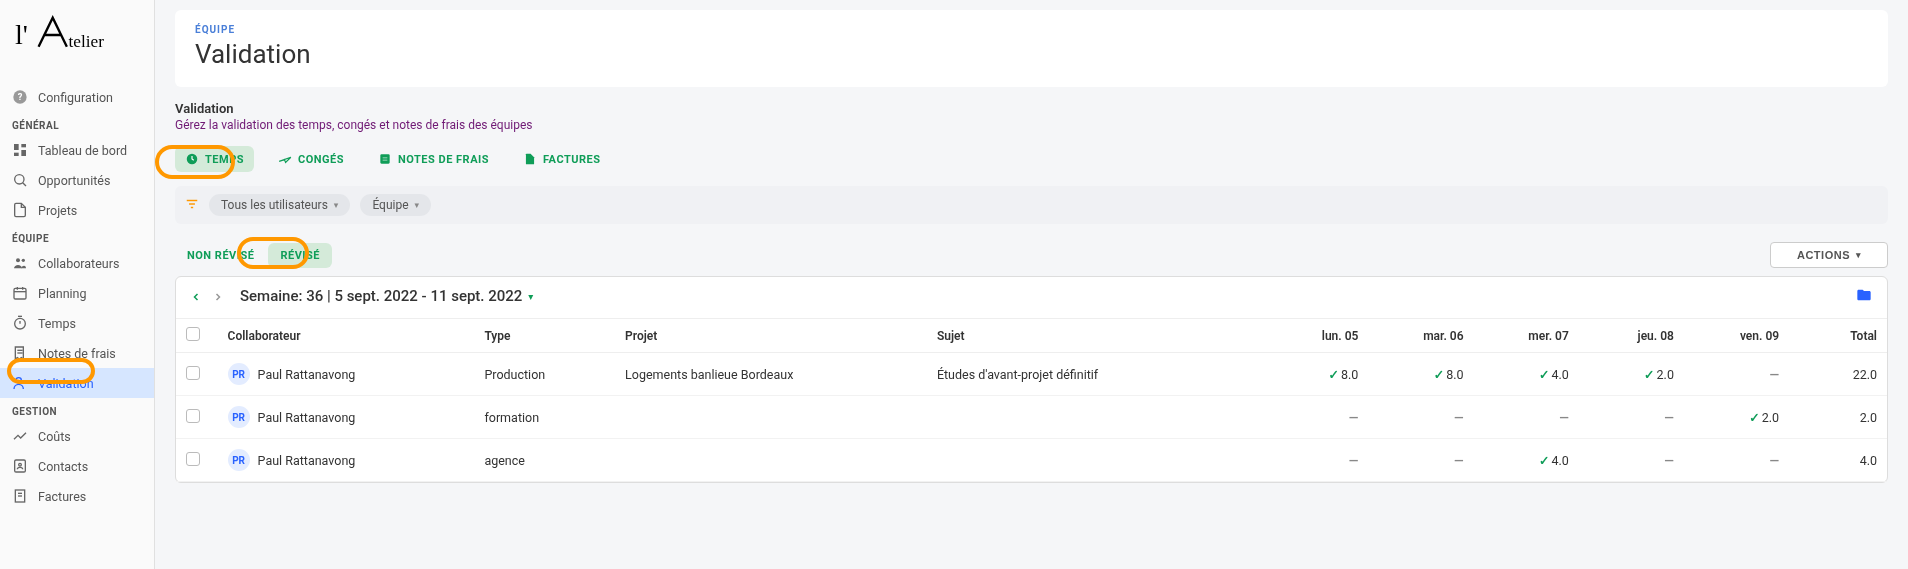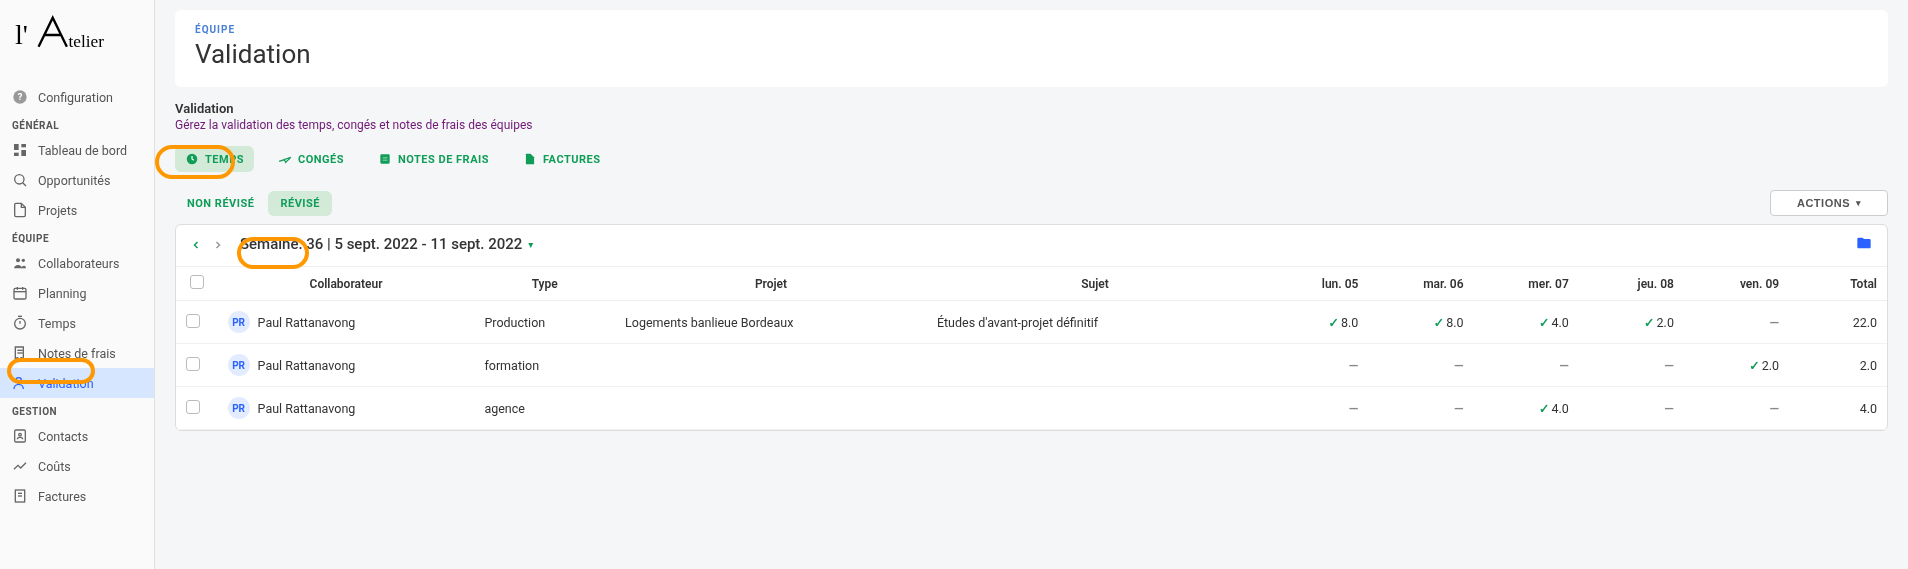--- a/index.html
+++ b/index.html
@@ -46,21 +46,21 @@
 .table-head { display: flex; align-items: flex-start; padding: 10px 14px; border-bottom: 1px solid #eee; }
 .nav-arrows { display: flex; gap: 10px; }
 .arrow { color: #999; cursor: pointer; font-size: 18px; }
 .arrow.enabled { color: #0f9d58; }
 .week-label { margin-left: 16px; font-size: 15px; font-weight: 500; color: #333; display: flex; align-items: center; gap: 6px; }
 .week-label .caret { color: #0f9d58; font-size: 10px; }
 .spacer { flex: 1; }
 .folder-icon { color: #2962ff; font-size: 16px; cursor: pointer; }
 
 table { width: 100%; border-collapse: collapse; }
-thead th { text-align: center; font-size: 12px; font-weight: 600; color: #333; padding: 8px 10px; border-bottom: 1px solid #eee; }
+thead th { text-align: left; font-size: 12px; font-weight: 600; color: #333; padding: 8px 10px; border-bottom: 1px solid #eee; }
 thead th.right { text-align: right; }
 tbody td { font-size: 12.5px; color: #333; padding: 10px 10px; border-bottom: 1px solid #f2f2f2; }
 tbody td.right { text-align: right; }
 .checkbox { width: 14px; height: 14px; border: 1.5px solid #bbb; border-radius: 3px; display: inline-block; cursor: pointer; }
 .avatar { width: 22px; height: 22px; border-radius: 50%; background: #e3ecff; color: #2962ff; font-size: 10px; font-weight: 700; display: inline-flex; align-items: center; justify-content: center; margin-right: 8px; vertical-align: middle; }
 .collab-cell { display: flex; align-items: center; }
 .check { color: #0f9d58; font-weight: bold; margin-right: 2px; }
 .dash { color: #888; font-weight: 600; }
 
 .col-cb { width: 34px; }
@@ -177,34 +177,34 @@
               <circle cx="10" cy="8" r="4"></circle>
               <path d="M3 21c0-4 3-7 7-7s7 3 7 7"></path>
             </svg>
           </span>
           <span>Validation</span>
         </div>
         <div class="side-section-hdr">GESTION</div>
         <div class="side-item">
           <span class="icon">
             <svg width="16" height="16" viewBox="0 0 24 24" fill="none" stroke="currentColor" stroke-width="2">
+              <polyline points="3 17 9 11 13 15 21 7"></polyline>
+            </svg>
+          </span>
+          <span>Coûts</span>
+        </div>
+        <div class="side-item">
+          <span class="icon">
+            <svg width="16" height="16" viewBox="0 0 24 24" fill="none" stroke="currentColor" stroke-width="2">
               <rect x="4" y="3" width="16" height="18" rx="2"></rect>
               <circle cx="12" cy="10" r="2"></circle>
               <path d="M8 17c0-2 2-3 4-3s4 1 4 3"></path>
             </svg>
           </span>
           <span>Contacts</span>
-        </div>
-        <div class="side-item">
-          <span class="icon">
-            <svg width="16" height="16" viewBox="0 0 24 24" fill="none" stroke="currentColor" stroke-width="2">
-              <polyline points="3 17 9 11 13 15 21 7"></polyline>
-            </svg>
-          </span>
-          <span>Coûts</span>
         </div>
         <div class="side-item">
           <span class="icon">
             <svg width="16" height="16" viewBox="0 0 24 24" fill="none" stroke="currentColor" stroke-width="2">
               <rect x="5" y="3" width="14" height="18"></rect>
               <line x1="9" y1="8" x2="15" y2="8"></line>
               <line x1="9" y1="12" x2="15" y2="12"></line>
             </svg>
           </span>
           <span>Factures</span>
@@ -255,20 +255,35 @@
         <div class="tab">
           <span class="tab-icon">
             <svg width="14" height="14" viewBox="0 0 24 24" fill="currentColor">
               <path d="M13 3H6a1 1 0 0 0-1 1v16a1 1 0 0 0 1 1h12a1 1 0 0 0 1-1V9z"></path>
             </svg>
           </span>
           <span>FACTURES</span>
         </div>
       </div>
 
+    <div class="filters-bar">
+      <span class="filter-icon">
+        <svg width="14" height="14" viewBox="0 0 24 24" fill="none" stroke="#ff9800" stroke-width="2.5">
+            <line x1="3" y1="6" x2="21" y2="6"></line>
+            <line x1="7" y1="12" x2="17" y2="12"></line>
+            <line x1="10" y1="18" x2="14" y2="18"></line>
+          </svg>
+      </span>
+      <span class="chip">
+          <span>Tous les utilisateurs</span>
+        </span>
+      <span class="chip">
+          <span>Équipe</span>
+        </span>
+    </div>
 
     <div class="subtab-row">
       <div class="subtabs">
         <div class="subtab">NON RÉVISÉ</div>
         <div class="subtab active">RÉVISÉ</div>
       </div>
       <button class="actions-btn">
           <span>ACTIONS</span>
         </button>
     </div>

